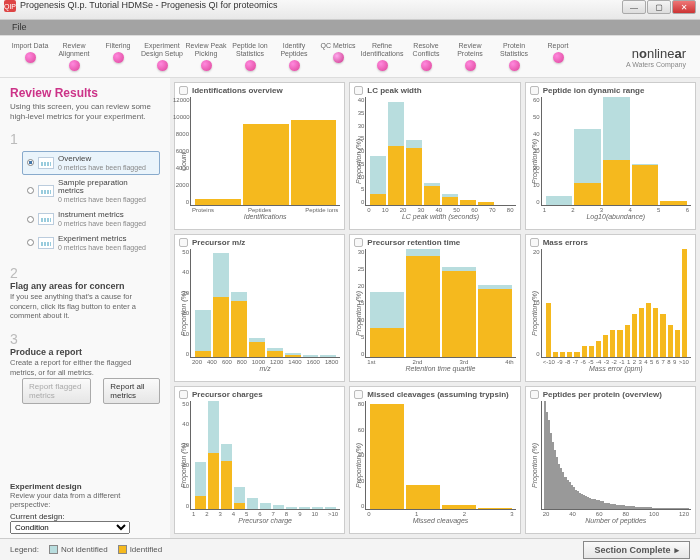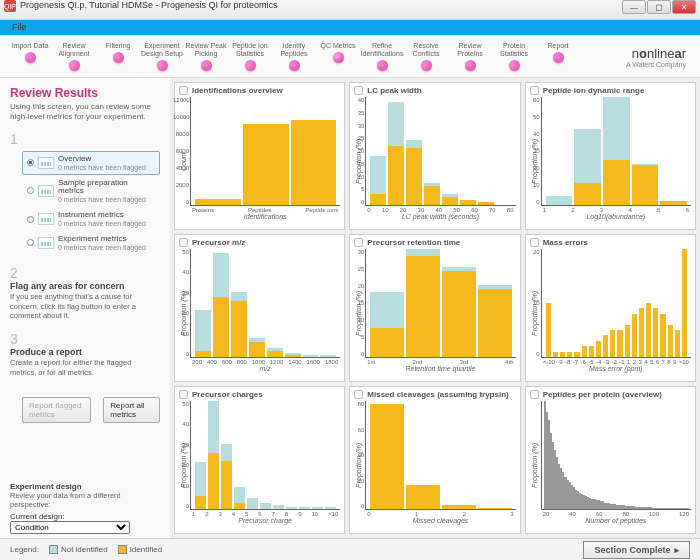--- a/index.html
+++ b/index.html
@@ -3,21 +3,21 @@
 <meta charset="utf-8">
 <style>
 *{box-sizing:border-box;margin:0;padding:0;font-family:"Segoe UI",Tahoma,sans-serif}
 body{background:#f0f0f0;width:700px;height:560px;overflow:hidden;font-size:9px;color:#333}
 .titlebar{background:linear-gradient(#f8f8f8,#e8e8e8);height:20px;display:flex;align-items:flex-start;padding:0 4px;border-bottom:1px solid #ccc}
 .titlebar .ico{width:12px;height:12px;background:#d44;border-radius:2px;margin-right:4px;font-size:7px;color:#fff;display:flex;align-items:center;justify-content:center}
 .titlebar .title{flex:1;font-size:9px;color:#333}
 .winbtns{display:flex;gap:1px}
 .winbtn{width:24px;height:14px;background:linear-gradient(#f4f4f4,#ddd);border:1px solid #aaa;border-radius:2px;font-size:8px;display:flex;align-items:center;justify-content:center;cursor:pointer}
 .winbtn.close{background:linear-gradient(#e77,#c33);color:#fff}
-.menubar{background:#0ea5e9;height:16px;padding:0 6px;font-size:9px;display:flex;align-items:flex-start;border-bottom:1px solid #ddd}
+.menubar{background:#a3a3a3;height:16px;padding:0 6px;font-size:9px;display:flex;align-items:flex-start;border-bottom:1px solid #ddd}
 .menubar span{padding:2px 6px;cursor:pointer}
 .workflow{background:#f9f9f9;height:42px;display:flex;align-items:center;padding:0 8px;border-bottom:1px solid #ddd;position:relative}
 .wf-steps{display:flex;gap:0;flex:1}
 .wf-step{display:flex;flex-direction:column;align-items:center;width:44px;font-size:7px;color:#666;text-align:center;line-height:1.1;cursor:pointer}
 .wf-step .dot{width:11px;height:11px;border-radius:50%;background:radial-gradient(circle at 35% 35%,#f8d,#d49);margin-top:2px;box-shadow:0 1px 2px rgba(0,0,0,.2)}
 .wf-step.active .dot{background:radial-gradient(circle at 35% 35%,#fae,#c38)}
 .brand{text-align:right;padding-right:6px}
 .brand .logo{font-size:13px;color:#444;font-weight:300}
 .brand .logo b{font-weight:600}
 .brand .sub{font-size:7px;color:#888}
@@ -32,21 +32,21 @@
 .step-section .step-desc{font-size:7.5px;color:#666;line-height:1.3;margin-top:1px}
 .metric-list{margin-top:4px;margin-left:12px}
 .metric-item{display:flex;align-items:center;gap:4px;padding:3px 4px;border:1px solid transparent;border-radius:2px;cursor:pointer}
 .metric-item.sel{border-color:#8ac;background:#eaf4fb}
 .metric-item .radio{width:7px;height:7px;border:1px solid #888;border-radius:50%;background:#fff;flex-shrink:0}
 .metric-item.sel .radio{background:radial-gradient(circle,#47a 40%,#fff 45%)}
 .metric-item .thumb{width:16px;height:12px;background:#fff;border:1px solid #bcd;flex-shrink:0;position:relative}
 .metric-item .thumb::after{content:"";position:absolute;left:2px;right:2px;bottom:2px;top:4px;background:linear-gradient(90deg,#9cd 2px,transparent 2px) 0 0/3px 100%}
 .metric-item .mt{font-size:8px;color:#444;line-height:1.1}
 .metric-item .ms{font-size:7px;color:#888}
-.btn-row{margin-top:19px;margin-left:12px;display:flex;gap:12px}
+.btn-row{margin-top:0;margin-left:12px;display:flex;gap:12px}
 .btn{font-size:8px;padding:3px 6px;background:linear-gradient(#fafafa,#e6e6e6);border:1px solid #aaa;border-radius:2px;cursor:pointer}
 .btn.disabled{color:#aaa;cursor:default}
 .charts{flex:1;background:#eee;padding:4px;display:grid;grid-template-columns:repeat(3,1fr);grid-template-rows:repeat(3,1fr);gap:4px;overflow:hidden}
 .chart{background:#fff;border:1px solid #ccc;display:flex;flex-direction:column;padding:3px 4px}
 .chart-hdr{display:flex;align-items:center;gap:4px;font-size:8px;font-weight:600;color:#555;margin-bottom:2px}
 .chart-hdr .flag{width:9px;height:9px;border:1px solid #bbb;border-radius:2px;background:#f8f8f8;cursor:pointer;flex-shrink:0}
 .chart-body{flex:1;display:flex;position:relative}
 .ylabel{writing-mode:vertical-rl;transform:rotate(180deg);font-size:7px;color:#666;text-align:center;font-style:italic;padding:0 1px}
 .plot-area{flex:1;position:relative;margin-left:2px}
 .plot{border-left:1px solid #666;border-bottom:1px solid #666;position:relative;height:calc(100% - 20px)}

